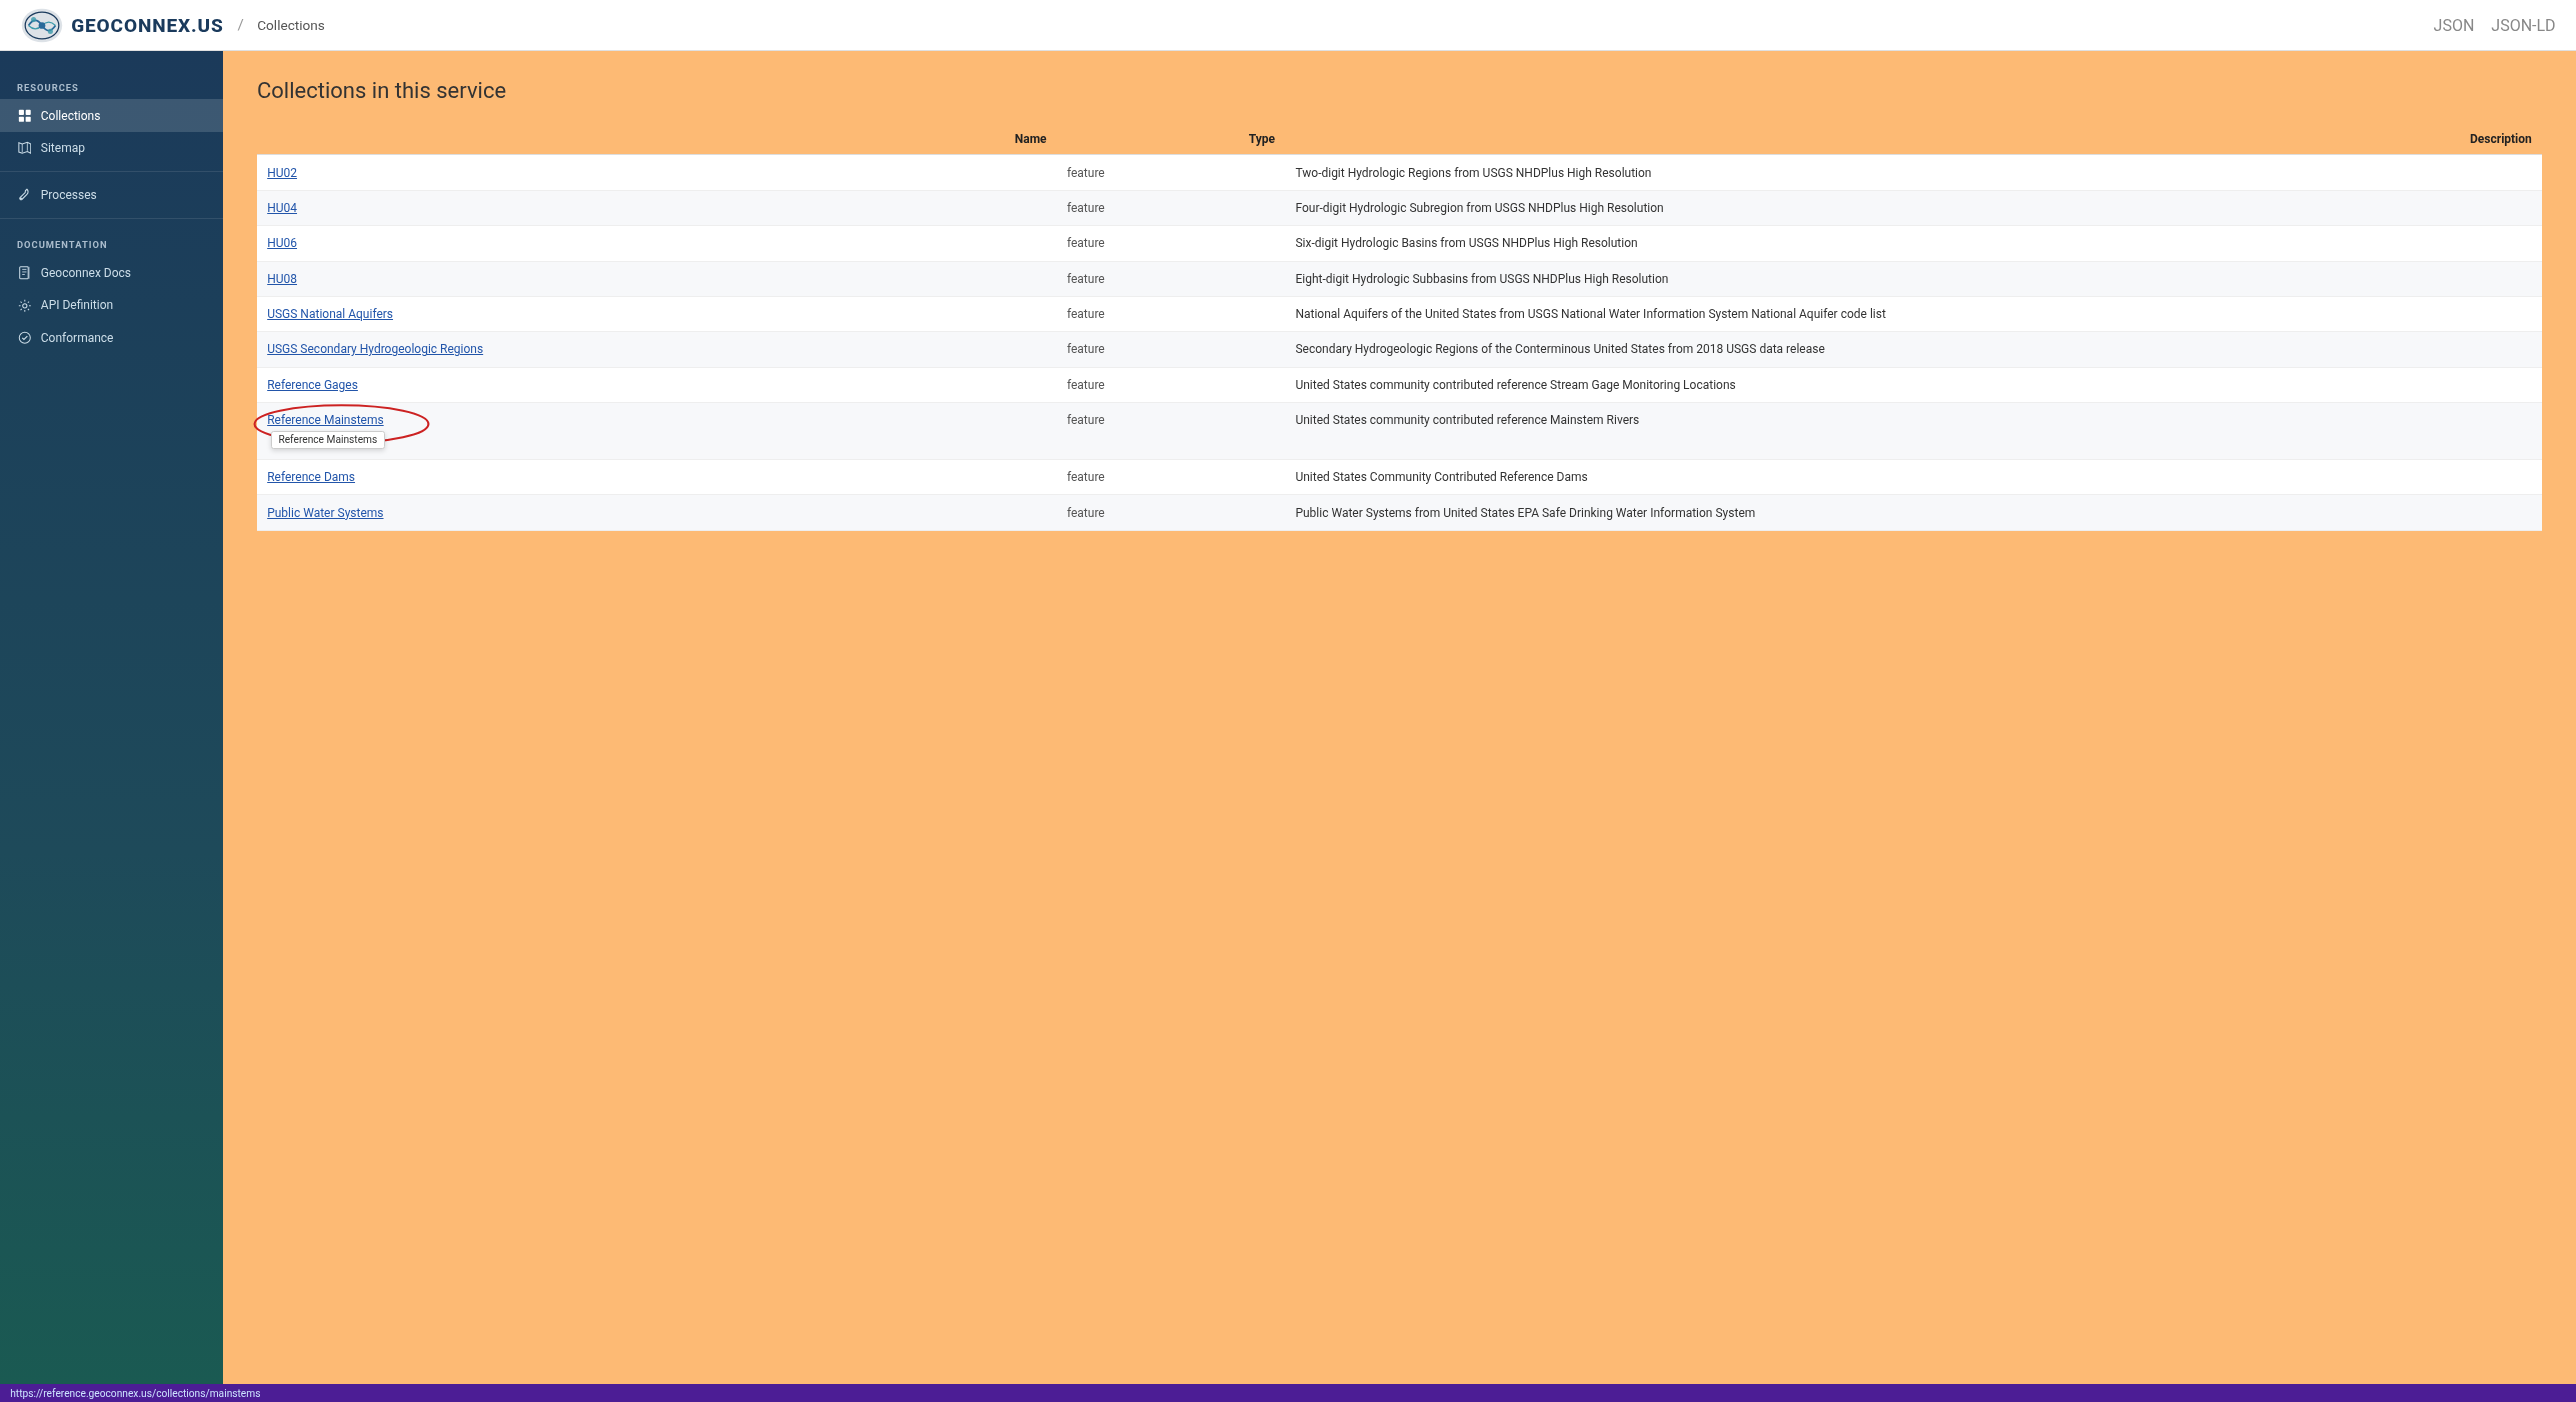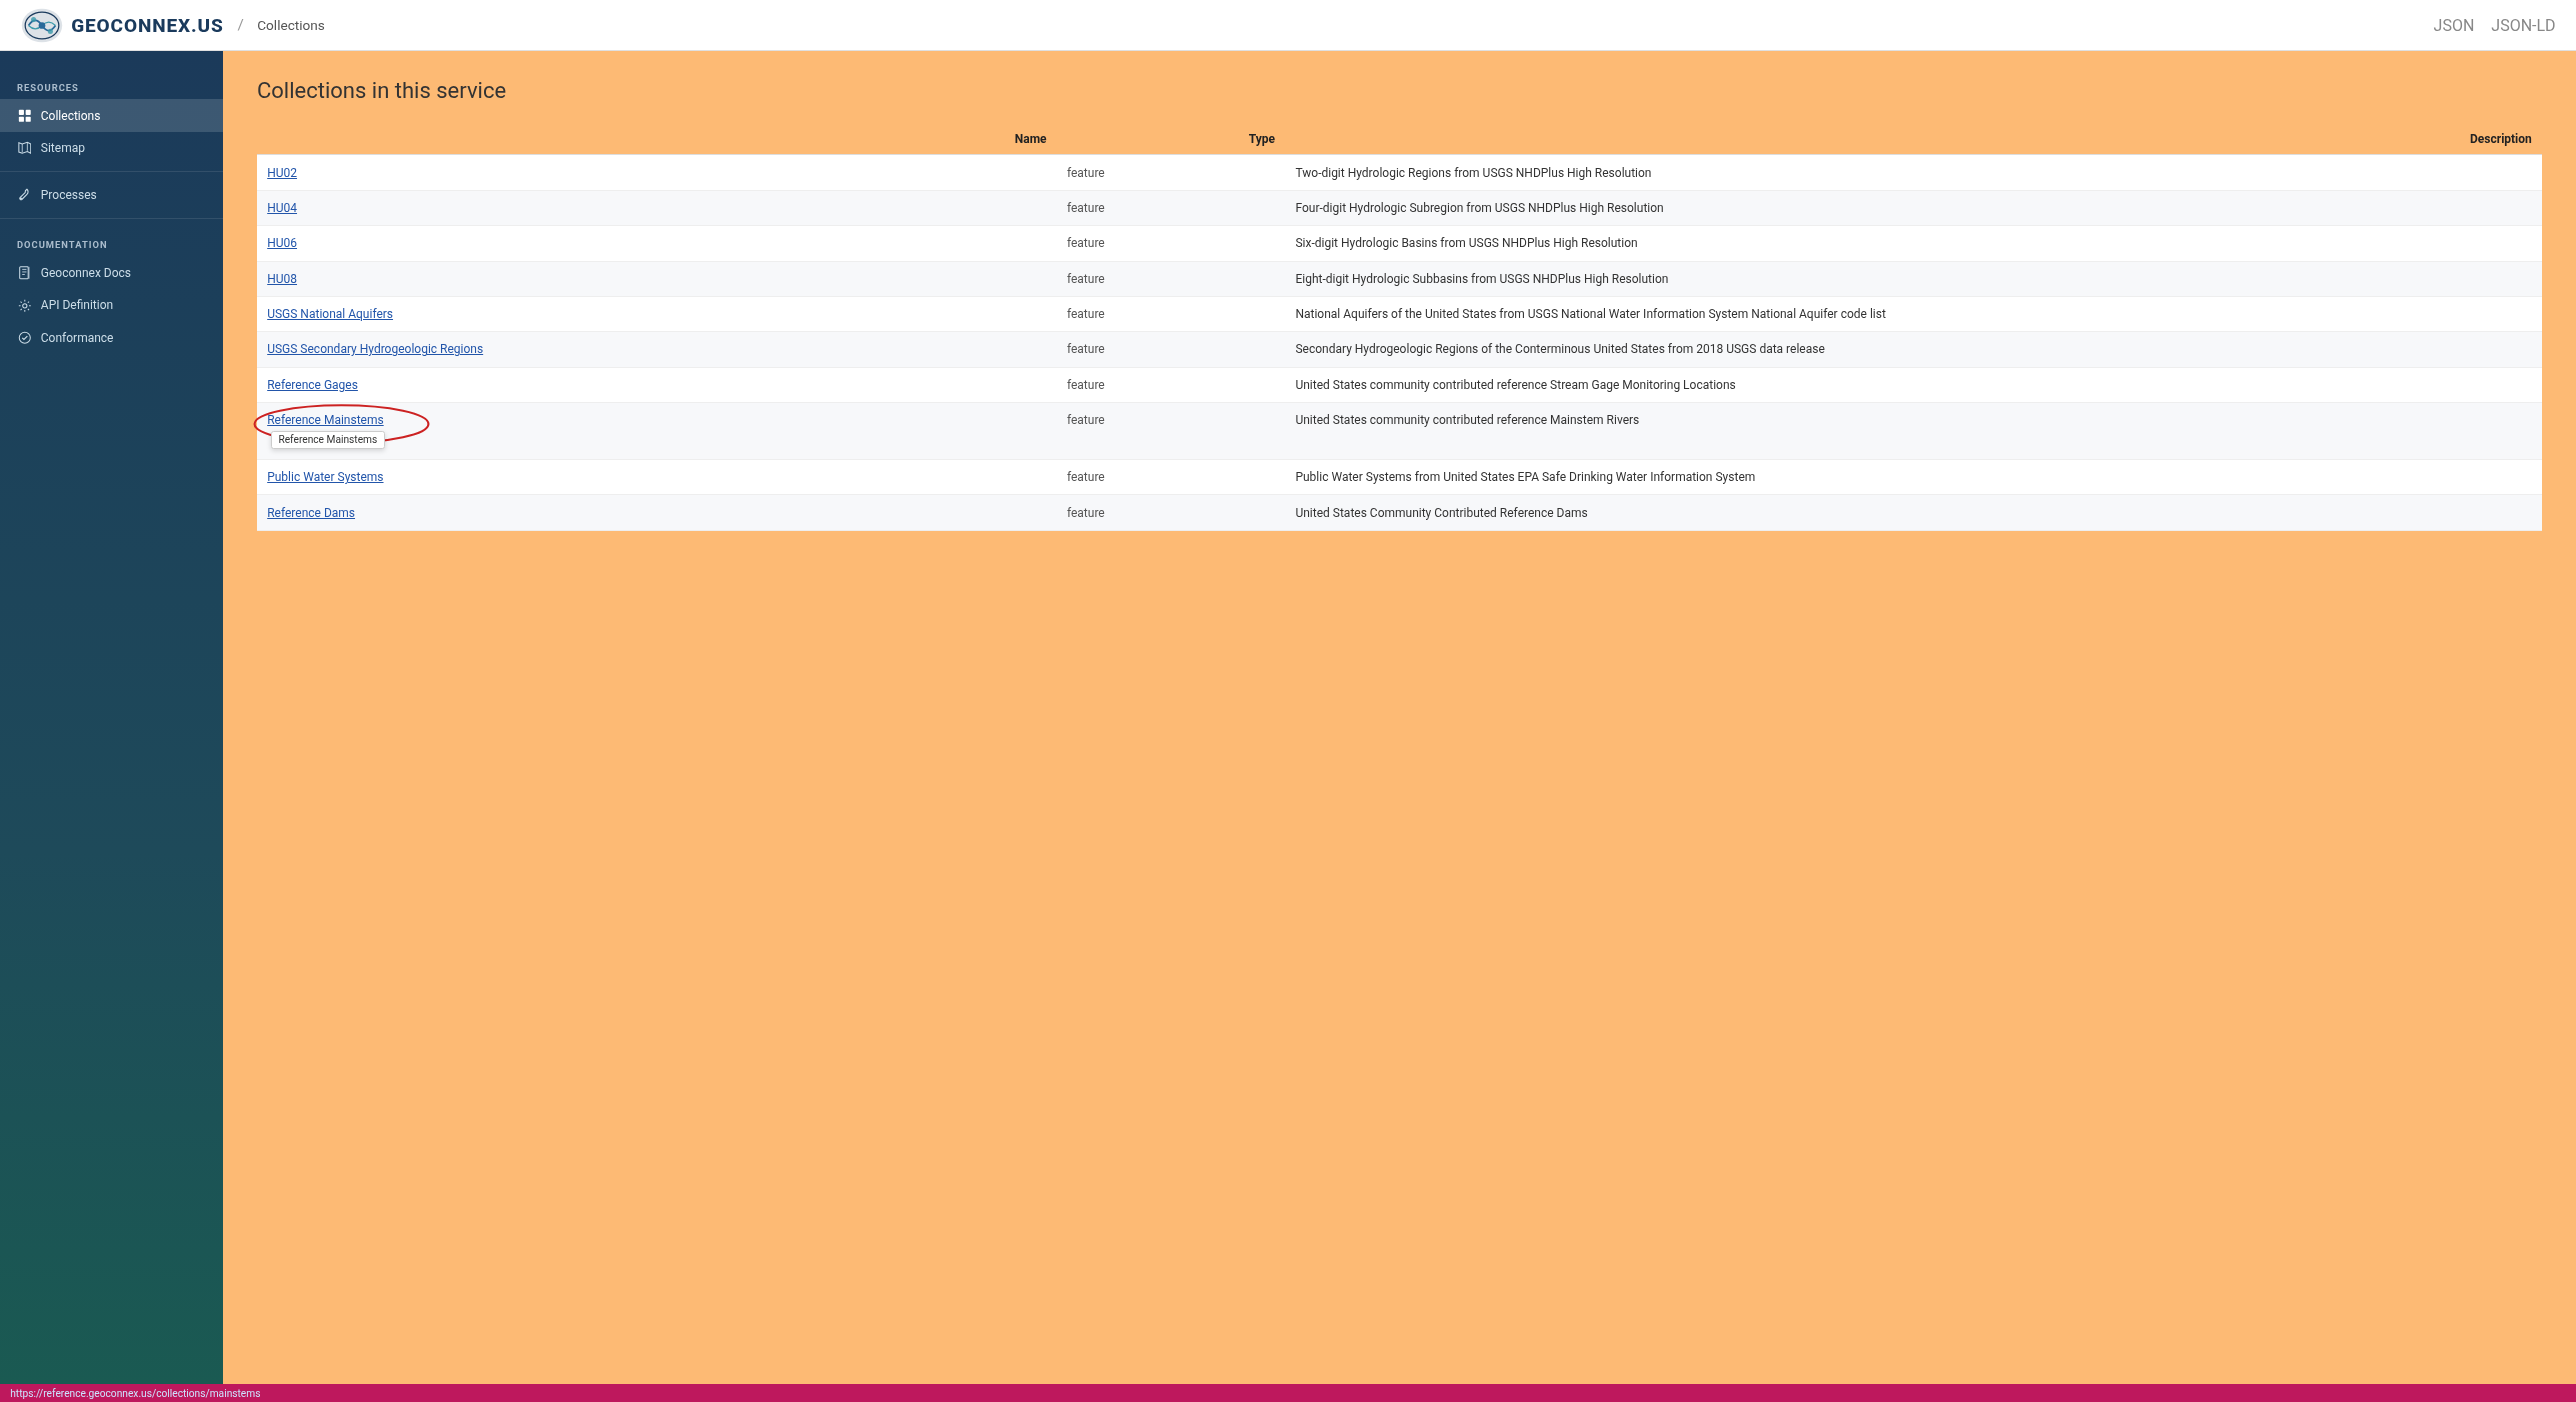--- a/index.html
+++ b/index.html
@@ -177,21 +177,21 @@
       padding: 2.6px 6.8px;
       font-size: 10.2px;
       color: #333;
       box-shadow: 0 1.7px 5.1px rgba(0,0,0,0.15);
       position: relative;
       margin-left: 3.4px;
     }
 
     
     .status-bar {
-      background: #be185d;
+      background: #4c1d95;
       color: #cce4ff;
       font-size: 10.2px;
       padding: 3.4px 10.2px;
       flex-shrink: 0;
     }
   </style>
 </head>
 <body>
 
 <div class="header">
@@ -332,28 +332,28 @@
             <td class="cell-desc">United States community contributed reference Stream Gage Monitoring Locations</td>
           </tr>
           <tr class="highlighted-row" style="position: relative;">
             <td><div style="position: relative; display: inline-block;"><a class="cell-link">Reference Mainstems</a><svg style="position:absolute;left:-15.3px;top:-8.5px;pointer-events:none;overflow:visible;" width="179" height="43" viewBox="0 0 210 50">
                   <ellipse cx="105" cy="22" rx="102" ry="22" fill="none" stroke="#cc2222" stroke-width="2.5"></ellipse>
                 </svg><div class="tooltip-popup" style="margin-top: 3.4px; display: block;">Reference Mainstems</div></div></td>
             <td class="cell-type">feature</td>
             <td class="cell-desc">United States community contributed reference Mainstem Rivers</td>
           </tr>
           <tr>
+            <td><div style="position: relative; display: inline-block;"><a class="cell-link">Reference Dams</a></div></td>
+            <td class="cell-type">feature</td>
+            <td class="cell-desc">United States Community Contributed Reference Dams</td>
+          </tr>
+          <tr>
             <td><div style="position: relative; display: inline-block;"><a class="cell-link">Public Water Systems</a></div></td>
             <td class="cell-type">feature</td>
             <td class="cell-desc">Public Water Systems from United States EPA Safe Drinking Water Information System</td>
-          </tr>
-          <tr>
-            <td><div style="position: relative; display: inline-block;"><a class="cell-link">Reference Dams</a></div></td>
-            <td class="cell-type">feature</td>
-            <td class="cell-desc">United States Community Contributed Reference Dams</td>
           </tr>
         </tbody>
     </table>
   </main>
 </div>
 
 <div class="status-bar">
   <span>https://reference.geoconnex.us/collections/mainstems</span>
 </div>
 

